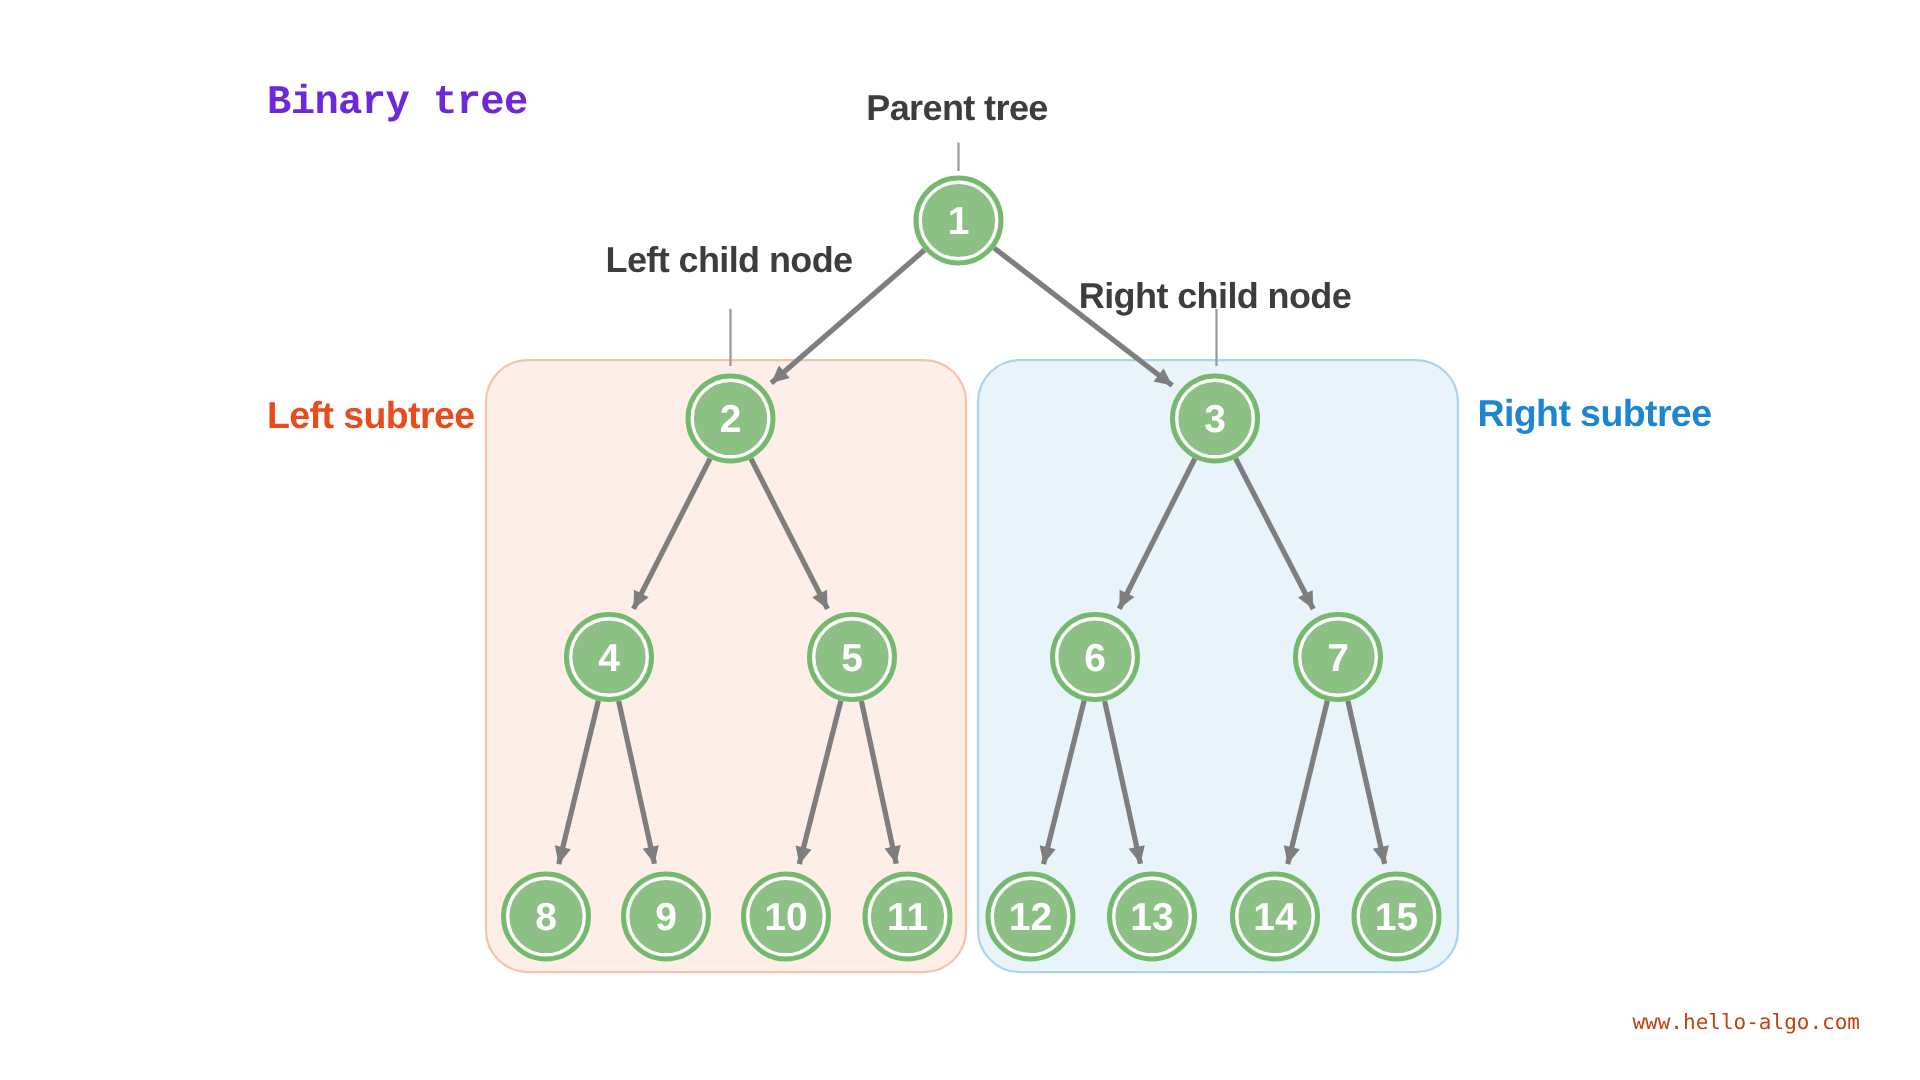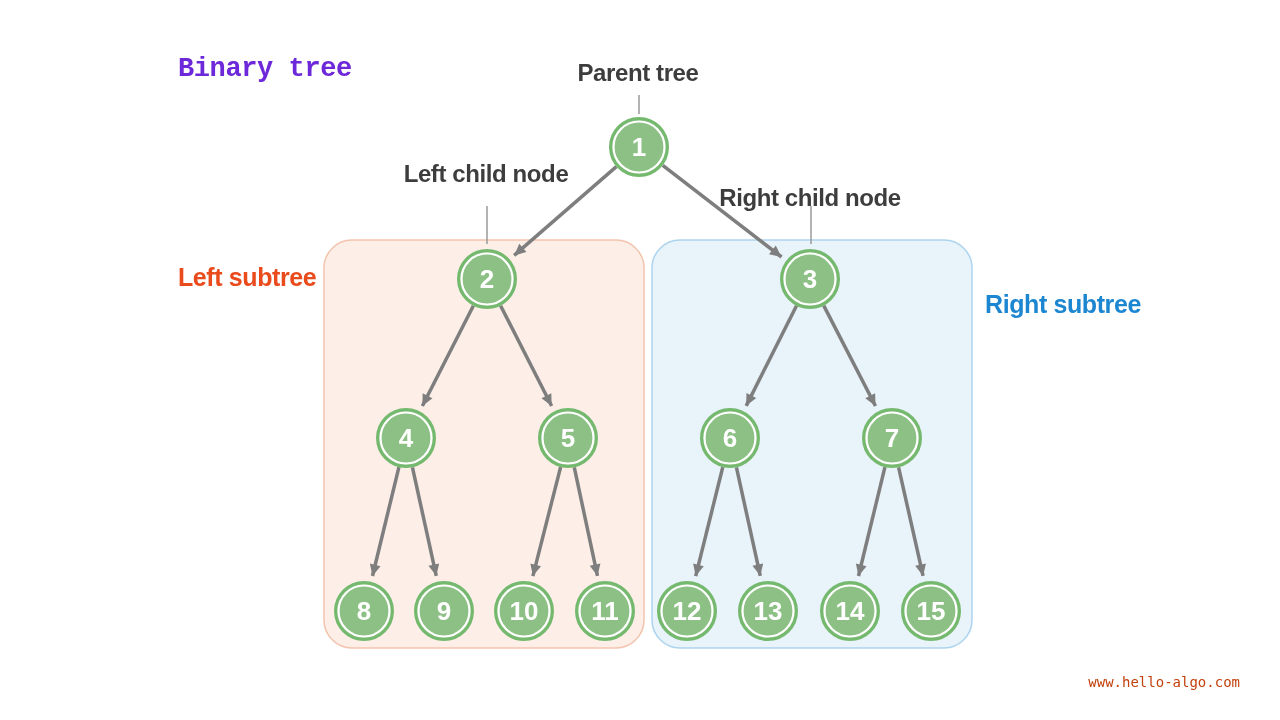--- a/index.html
+++ b/index.html
@@ -12,21 +12,21 @@
     position:absolute;font-weight:bold;color:#3d3d3d;
     letter-spacing:-0.4px;white-space:nowrap;line-height:1.15;
   }
   .title{left:178px;top:54px;font-size:27px;}
   .callout{font-size:24px;transform:translateX(-50%);}
   .parent{left:638px;top:59px;}
   .leftchild{left:486px;top:160px;}
   .rightchild{left:810px;top:172px;}
   .subtree{font-size:25px;}
   .leftsub{left:178px;top:263px;}
-  .rightsub{left:985px;top:262px;margin-top:28px;}
+  .rightsub{left:985px;top:262px;}
   .watermark{
     position:absolute;right:40px;top:674px;
     font-family:"DejaVu Sans Mono",monospace;font-size:14px;color:#c6c6c6;
   }
 </style>
 </head>
 <body>
 
 <div class="stage">
   <svg id="tree" width="1280" height="720" viewBox="0 0 1280 720">

